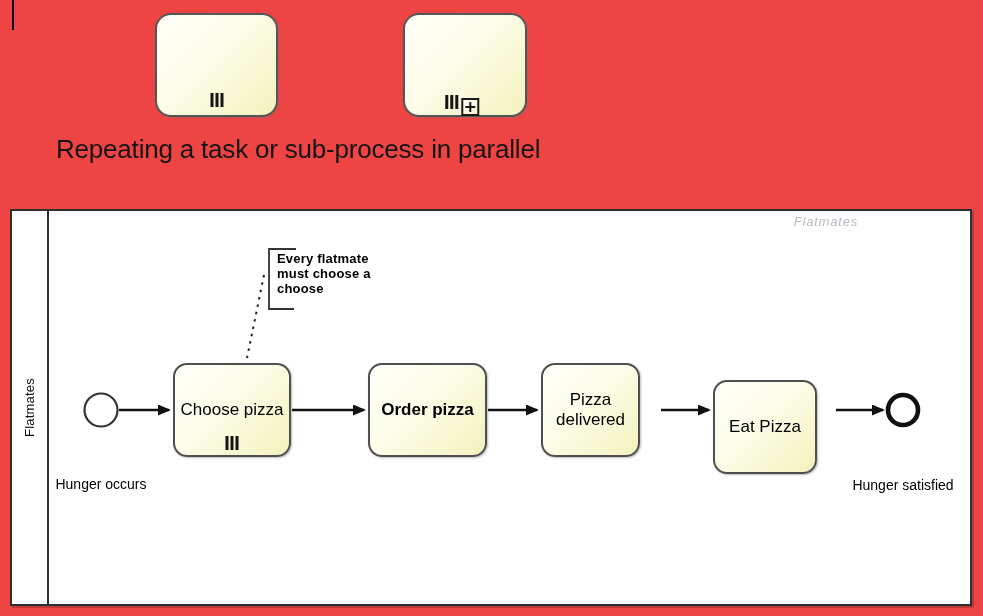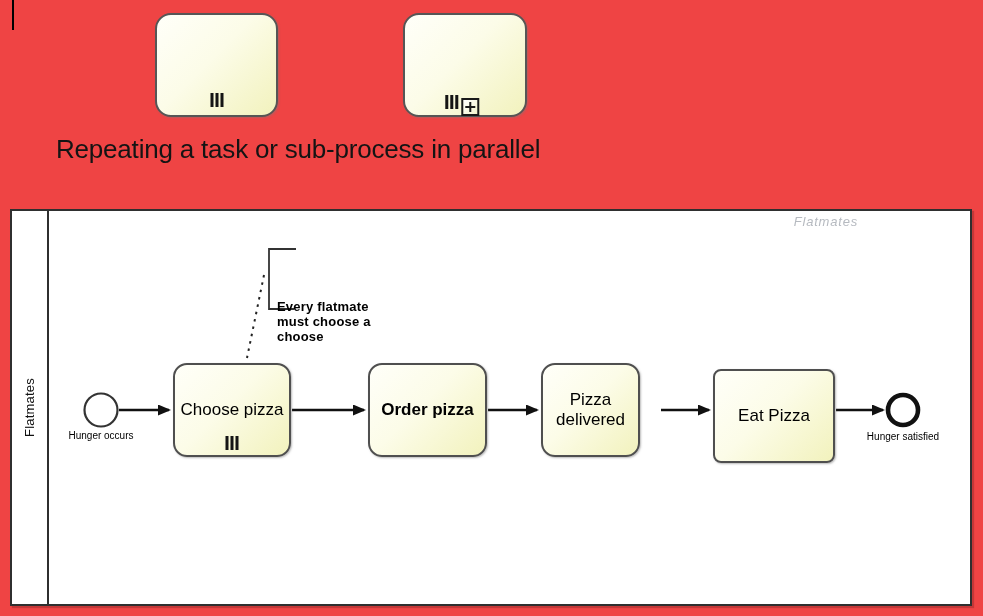--- a/index.html
+++ b/index.html
@@ -68,32 +68,32 @@
     position:absolute;box-sizing:border-box;
     border:2px solid #4f4f4f;border-radius:14px;
     background:linear-gradient(135deg,#fffff9 0%,#fcfce8 45%,#f2f2bd 100%);
     box-shadow:1px 1px 2px rgba(120,120,120,.5);
     display:flex;align-items:center;justify-content:center;
     font-size:17px;color:#000;text-align:center;
   }
   #task-choose{left:173px;top:363px;width:118px;height:94px;}
   #task-order{left:368px;top:363px;width:119px;height:94px;font-weight:bold;}
   #task-delivered{left:541px;top:363px;width:99px;height:94px;}
-  #task-eat{left:713px;top:369px;width:122px;height:94px;border-radius:8px;}
+  #task-eat{left:713px;top:380px;width:104px;height:94px;}
   #task-choose .task-marker{position:absolute;left:50%;bottom:5px;transform:translateX(-50%);}
   
   .event-label{
     position:absolute;width:140px;text-align:center;
-    font-size:10px;color:#000;white-space:nowrap;
+    font-size:14px;color:#000;white-space:nowrap;margin-top:46px;
   }
   #label-start{left:31px;top:430px;}
   #label-end{left:833px;top:431px;}
   #annotation-text{
     position:absolute;left:277px;top:251px;
-    font-size:13px;font-weight:bold;line-height:15px;letter-spacing:.2px;color:#000;margin-top:48px;
+    font-size:13px;font-weight:bold;line-height:15px;letter-spacing:.2px;color:#000;
   }
   #annotation-text span{display:block;}
   
   #flow-svg{position:absolute;left:0;top:0;pointer-events:none;}
 </style>
 </head>
 <body>
 
 <div id="canvas">
 

